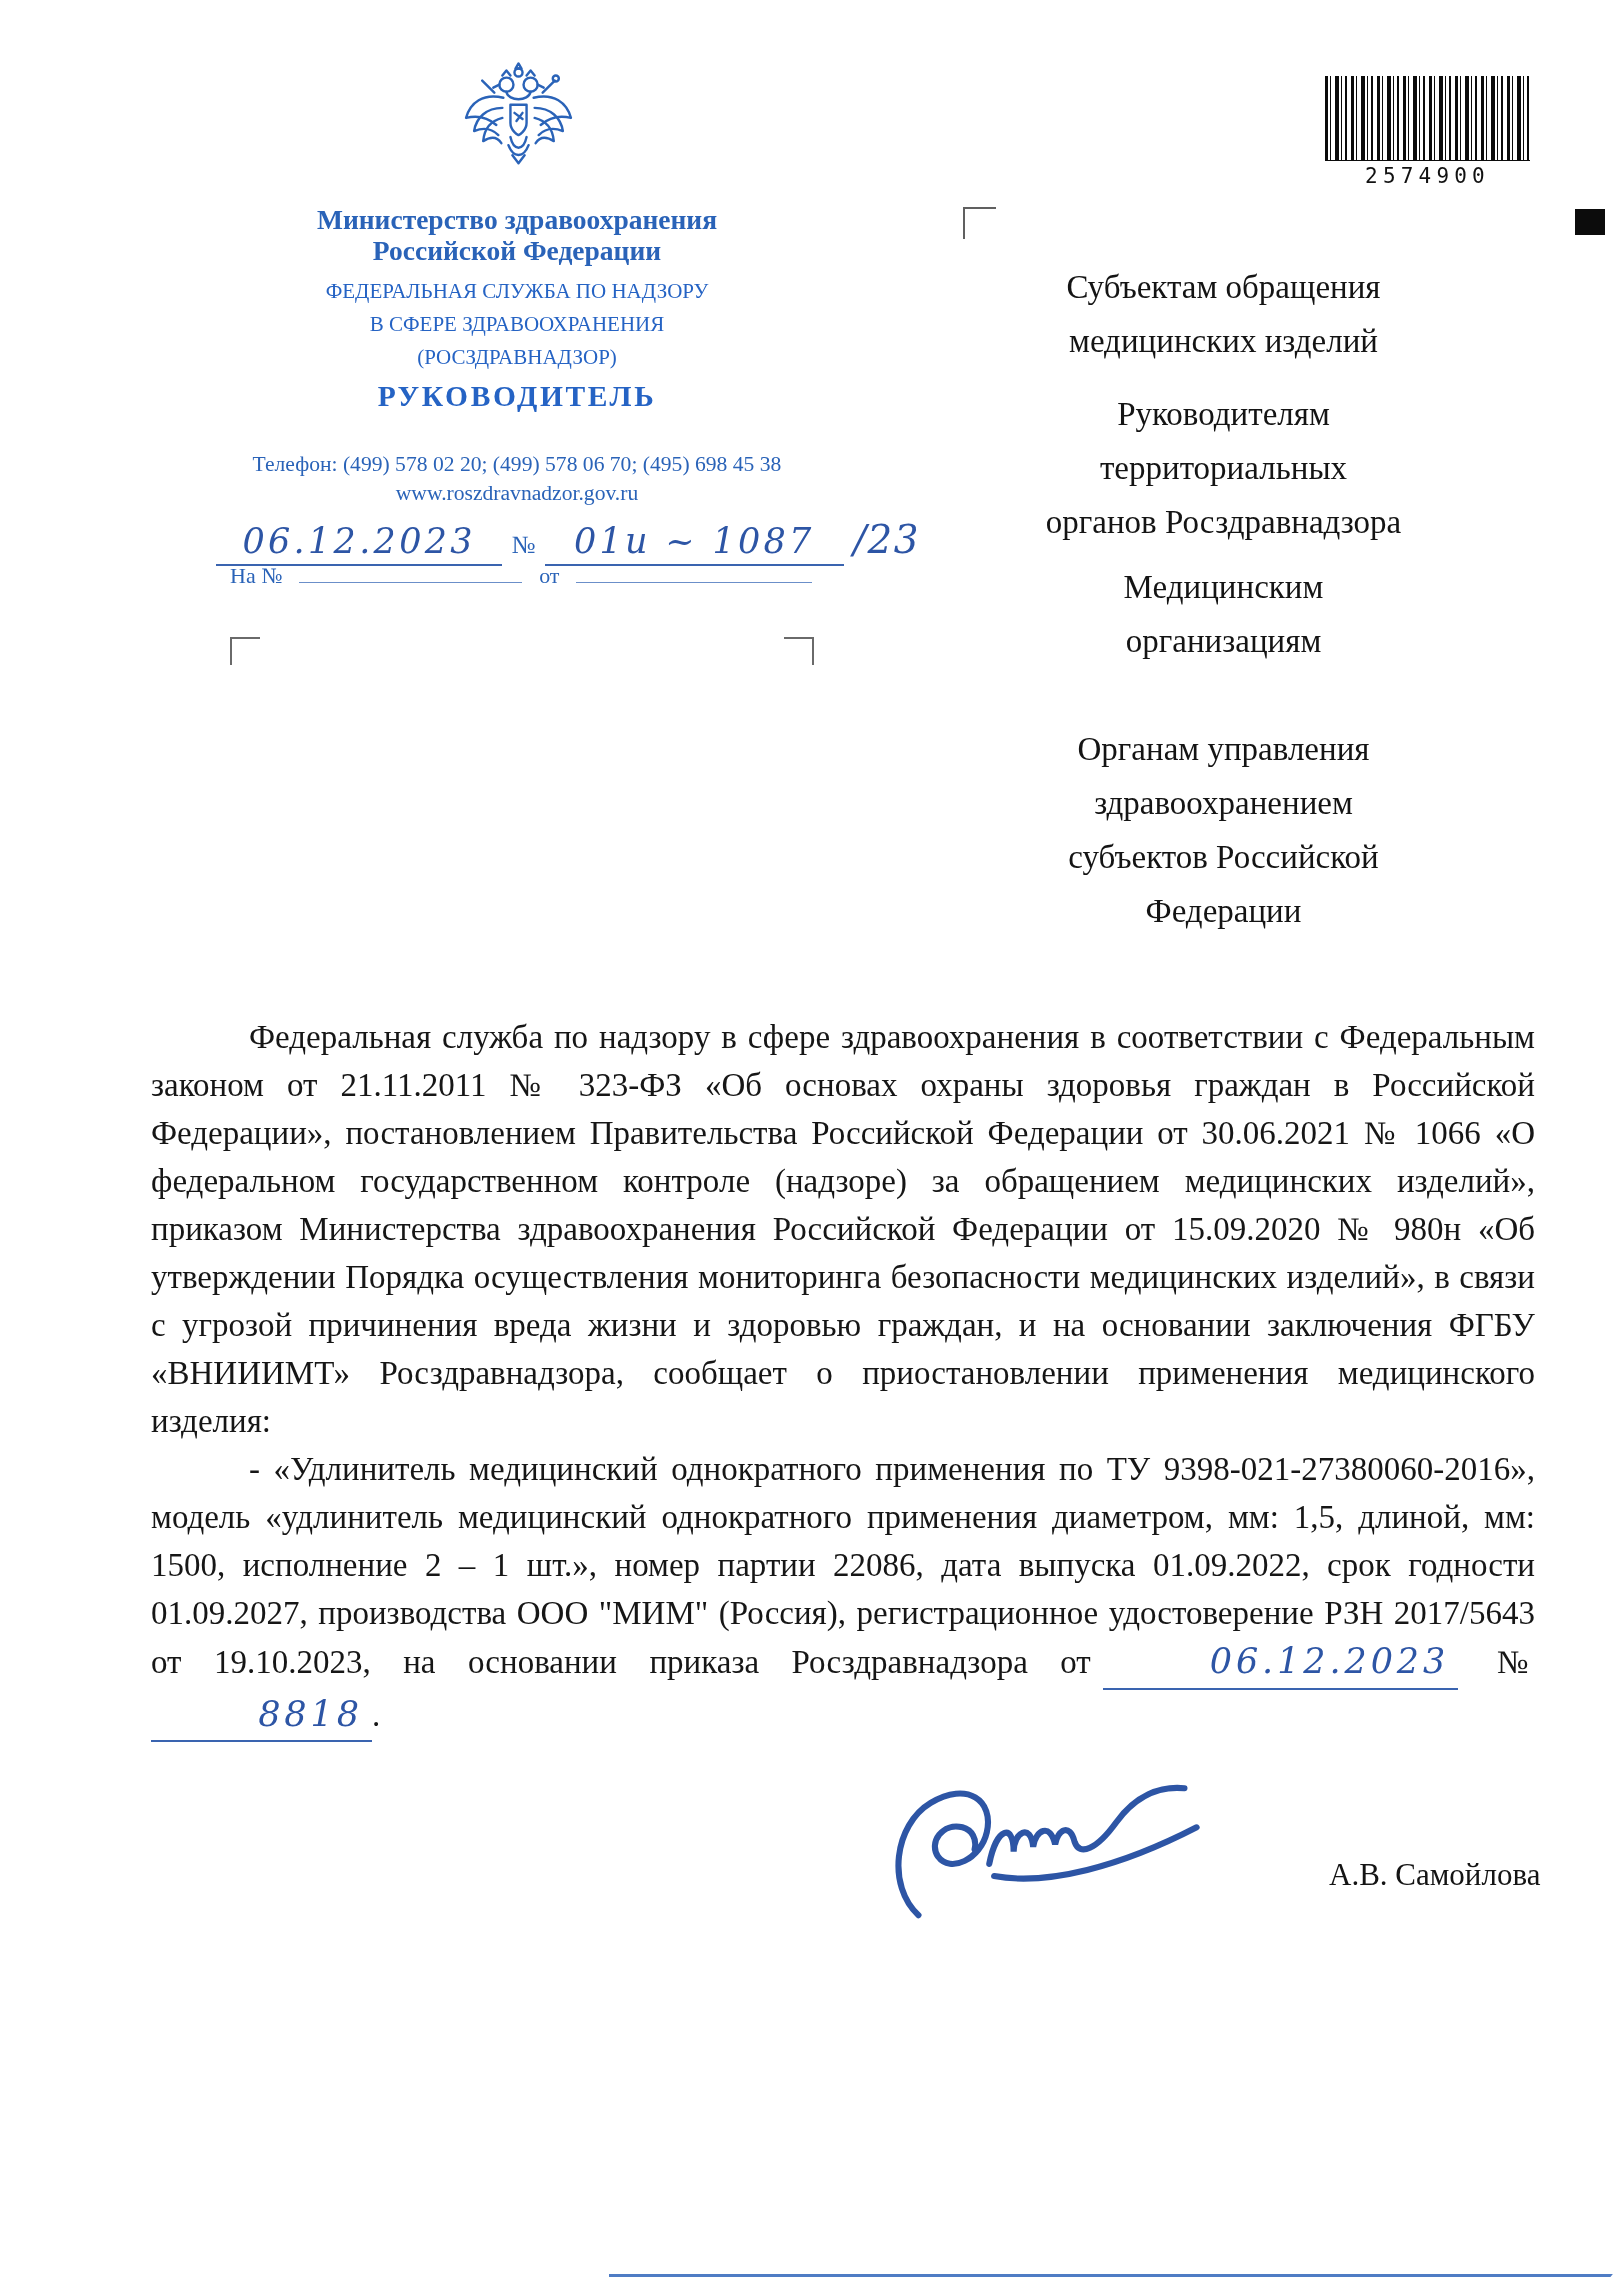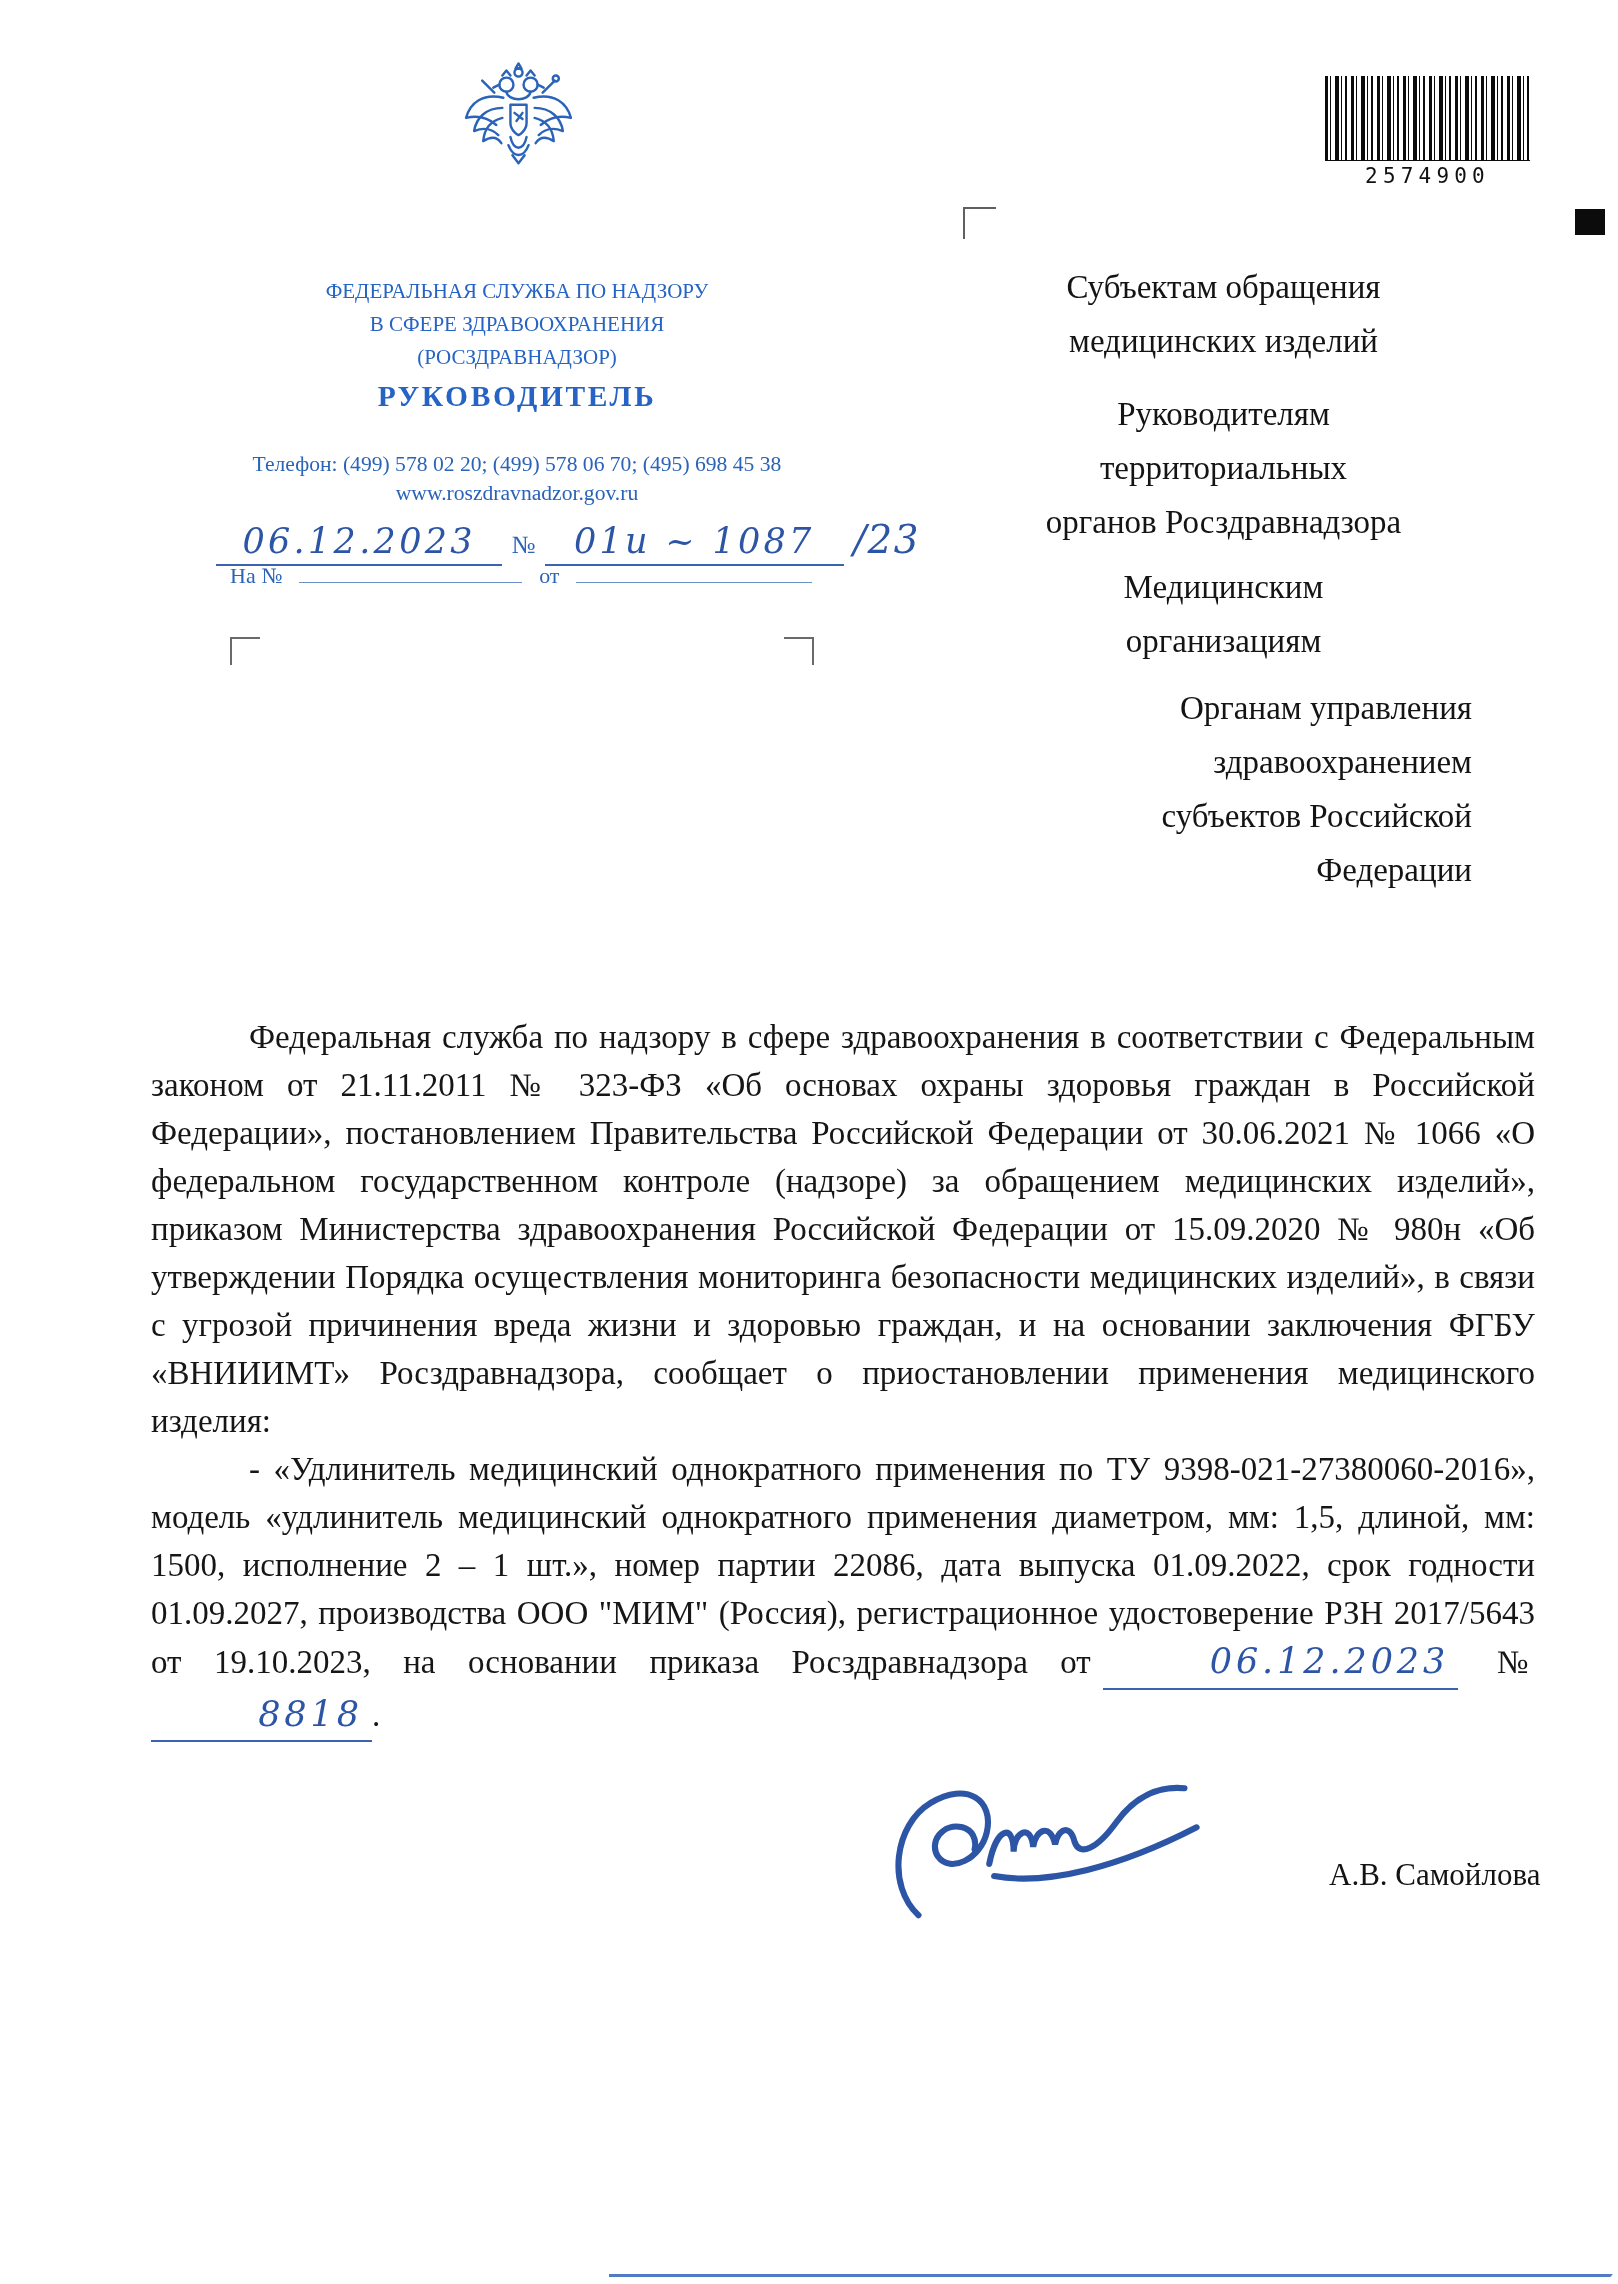--- a/index.html
+++ b/index.html
@@ -61,21 +61,21 @@
   .corner-left{left:0;top:-3.9px;border-top:2px solid #6a6a6a;border-left:2px solid #6a6a6a;}
   .corner-right{left:554px;top:-3.9px;border-top:2px solid #6a6a6a;border-right:2px solid #6a6a6a;}
   .subject-text{margin-left:41px;font-size:27.5px;line-height:37px;color:#222;}
 
   
   .addr-corner{position:absolute;left:963px;top:207px;width:31px;height:30px;border-top:2px solid #606060;border-left:2px solid #606060;}
   .addr{position:absolute;left:975px;width:497px;text-align:center;font-size:33px;line-height:54px;color:#141414;}
   .addr1{top:260px;}
   .addr2{top:387px;}
   .addr3{top:560px;}
-  .addr4{top:681px;text-align:right;}
+  .addr4{top:722px;}
 
   
   .barcode-wrap{position:absolute;left:1325px;top:76px;width:205px;}
   .barcode-bars{
     width:205px;height:84px;
     background:repeating-linear-gradient(90deg,
       #0b0b0b 0 2.6px,#fff 2.6px 4.6px,#0b0b0b 4.6px 5.9px,#fff 5.9px 9.8px,
       #0b0b0b 9.8px 13.7px,#fff 13.7px 15.7px,#0b0b0b 15.7px 17px,#fff 17px 20px,
       #0b0b0b 20px 22px,#fff 22px 26px);
     border-bottom:1.3px solid #0b0b0b;
@@ -133,20 +133,22 @@
       <path d="M44 56 C 32 59, 26 67, 25 79 C 33 74, 39 75, 43 81"></path>
       <path d="M76 56 C 88 59, 94 67, 95 79 C 87 74, 81 75, 77 81"></path>
       <path d="M52 43 h16 v18 c0 8 -8 12 -8 12 s-8 -4 -8 -12 z"></path>
       <path d="M56 51 l8 6 M58 59 l6 -8"></path>
       <path d="M52 75 C 55 89, 65 89, 68 75 M50 83 C 55 96, 65 96, 70 83 M54 93 L60 101 L66 93"></path>
       <path d="M36 31 L24 19 M84 31 L96 19"></path>
       <circle cx="97" cy="17" r="3"></circle>
     </g>
   </svg>
 
+  <div class="lh ministry pre">Министерство здравоохранения
+Российской Федерации</div>
   <div class="lh service pre">ФЕДЕРАЛЬНАЯ СЛУЖБА ПО НАДЗОРУ
 В СФЕРЕ ЗДРАВООХРАНЕНИЯ
 (РОСЗДРАВНАДЗОР)</div>
   <div class="lh position">РУКОВОДИТЕЛЬ</div>
   <div class="lh phones-line">Телефон: (499) 578 02 20; (499) 578 06 70; (495) 698 45 38</div>
   <div class="lh site-line">www.roszdravnadzor.gov.ru</div>
 
   <div class="outgoing">
     <span class="hw hw-underline date-span">06.12.2023</span>
     <span class="nosign">№</span>

